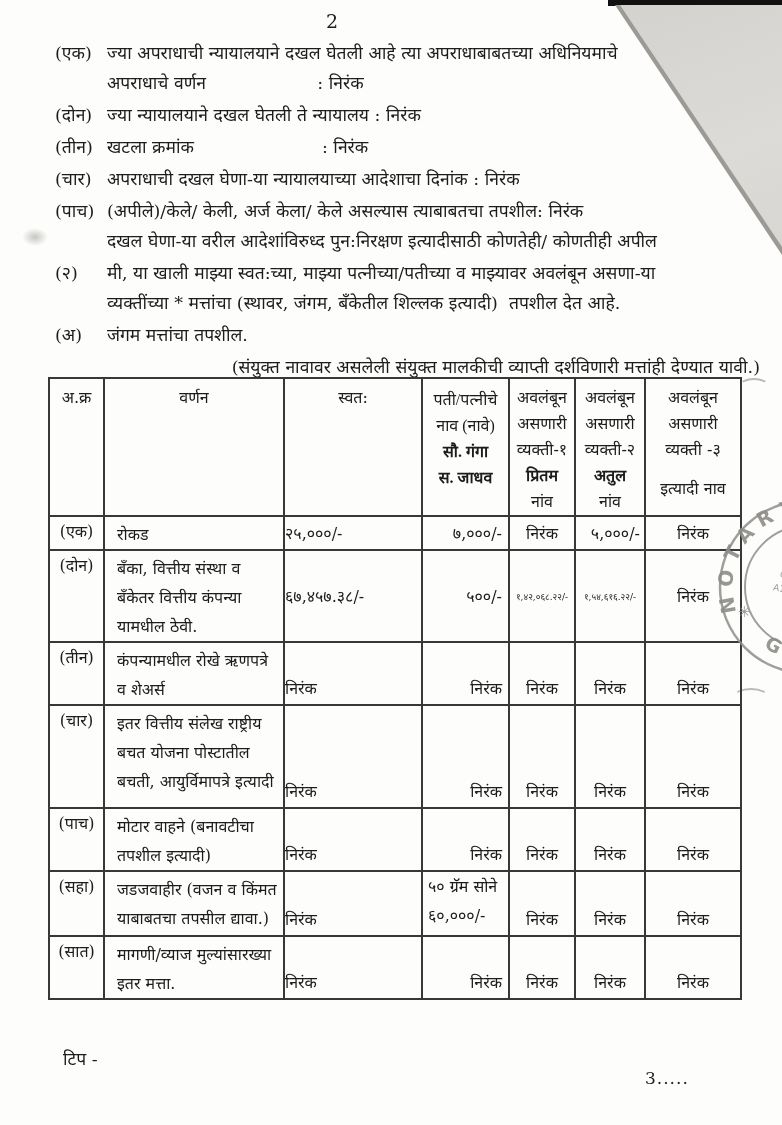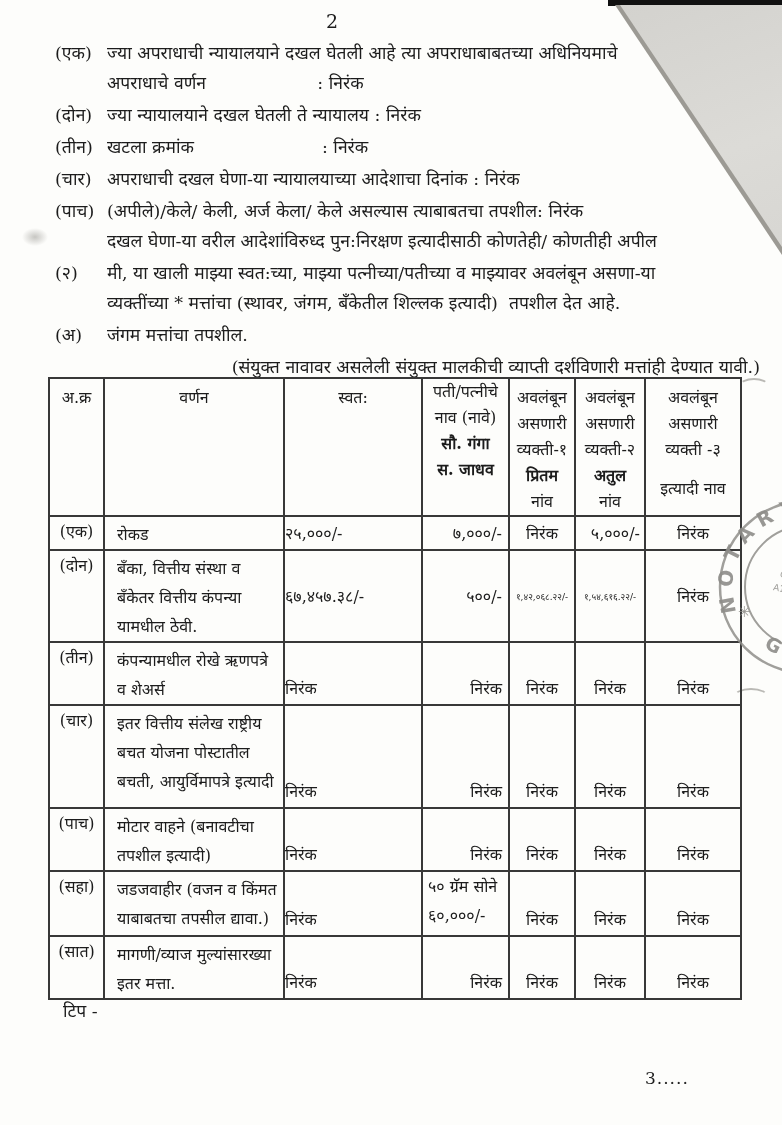--- a/index.html
+++ b/index.html
@@ -49,37 +49,37 @@
   .assets thead tr { height:128px; }
   .assets tbody tr:nth-child(1){ height:33px; }
   .assets tbody tr:nth-child(2){ height:87px; }
   .assets tbody tr:nth-child(3){ height:62px; }
   .assets tbody tr:nth-child(4){ height:103px; }
   .assets tbody tr:nth-child(5){ height:58px; }
   .assets tbody tr:nth-child(6){ height:64px; }
   .assets tbody tr:nth-child(7){ height:53px; }
   .assets th { vertical-align:top; text-align:center; line-height:26px; padding-top:6px; }
   .assets th .filled { font-weight:bold; display:block; }
-  .assets th.h-col4 { padding-top:0; }
+  .assets th.h-col4 { padding-top:8px;font-family:Liberation Serif, serif; }
   .c-sr { vertical-align:top; text-align:center; padding-top:3px; }
   .c-desc { vertical-align:top; text-align:left; padding:3px 4px 0 12px; line-height:29px; font-size:16.5px; }
   .c-val { vertical-align:bottom; padding-bottom:5px; }
   .c-val.vmid { vertical-align:middle; padding-bottom:0; }
   .col-self { }
   .col-spouse { text-align:right; padding-right:6px; }
   .col-dep1 { text-align:center; }
   .col-dep2 { text-align:center; }
   .col-dep3 { text-align:center; }
   .align-right { text-align:right !important; padding-right:4px;border-radius:9px; }
   .align-left { text-align:left !important; padding-left:5px; line-height:29px; }
   .tiny { font-size:9px !important; }
 
   
   .note { position:absolute; top:993px; left:63px; width:690px; display:flex; font-size:17.5px; }
-  .note .lbl { width:52px; flex-shrink:0; line-height:36px; }
+  .note .lbl { width:52px; flex-shrink:0; line-height:36px;margin-top:48px; }
   .note .line { line-height:36px; }
 
   
   .stamp { position:absolute; left:716px; top:497px; }
 </style>
 </head>
 <body>
 
 <div class="topbar"></div>
 <div class="fold">

